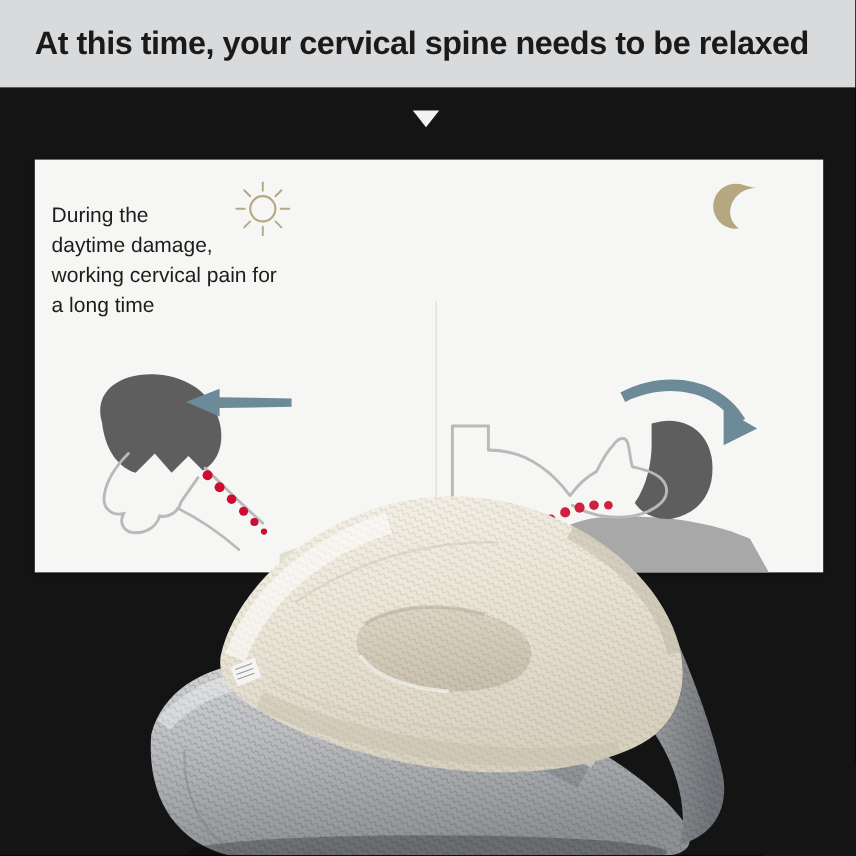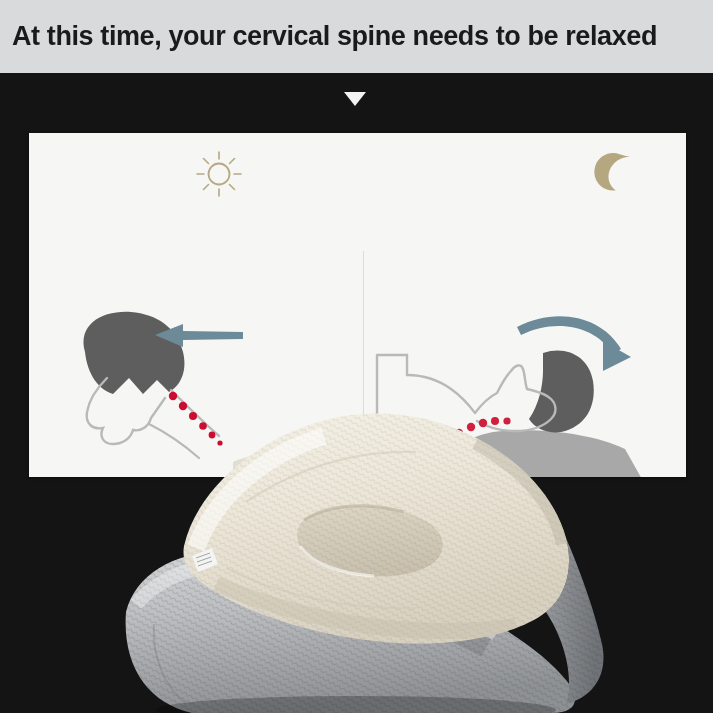--- a/index.html
+++ b/index.html
@@ -32,20 +32,21 @@
     align-items: center;
   }
   .header-title {
     font-size: 27px;
     font-weight: 700;
     color: #1a1a1a;
     letter-spacing: -0.4px;
     padding-left: 12px;
     white-space: nowrap;
     line-height: 1;
+    margin-left: 17px;
   }
 
   
   .body-dark {
     position: absolute;
     left: 0; top: 73px;
     width: 713px;
     height: 640px;
     background: #141414;
   }
@@ -157,20 +158,24 @@
 
   <div class="triangle-marker"></div>
   <span class="sr-only">down-triangle</span>
 
   <div class="info-panel">
 
     <div class="vdivider"></div>
 
     <div class="panel-col col-left">
 
+      <div class="blurb blurb-left">During the
+daytime damage,
+working cervical pain for
+a long time</div>
 
       <svg class="sun-icon" viewBox="0 0 54 54">
         <circle cx="27" cy="27" r="10.5" fill="none" stroke="#b6a883" stroke-width="1.8"></circle>
         <g stroke="#b6a883" stroke-width="1.6" stroke-linecap="round">
           <line x1="27" y1="5" x2="27" y2="12"></line>
           <line x1="27" y1="42" x2="27" y2="49"></line>
           <line x1="5" y1="27" x2="12" y2="27"></line>
           <line x1="42" y1="27" x2="49" y2="27"></line>
           <line x1="11.5" y1="11.5" x2="16.5" y2="16.5"></line>
           <line x1="37.5" y1="37.5" x2="42.5" y2="42.5"></line>

